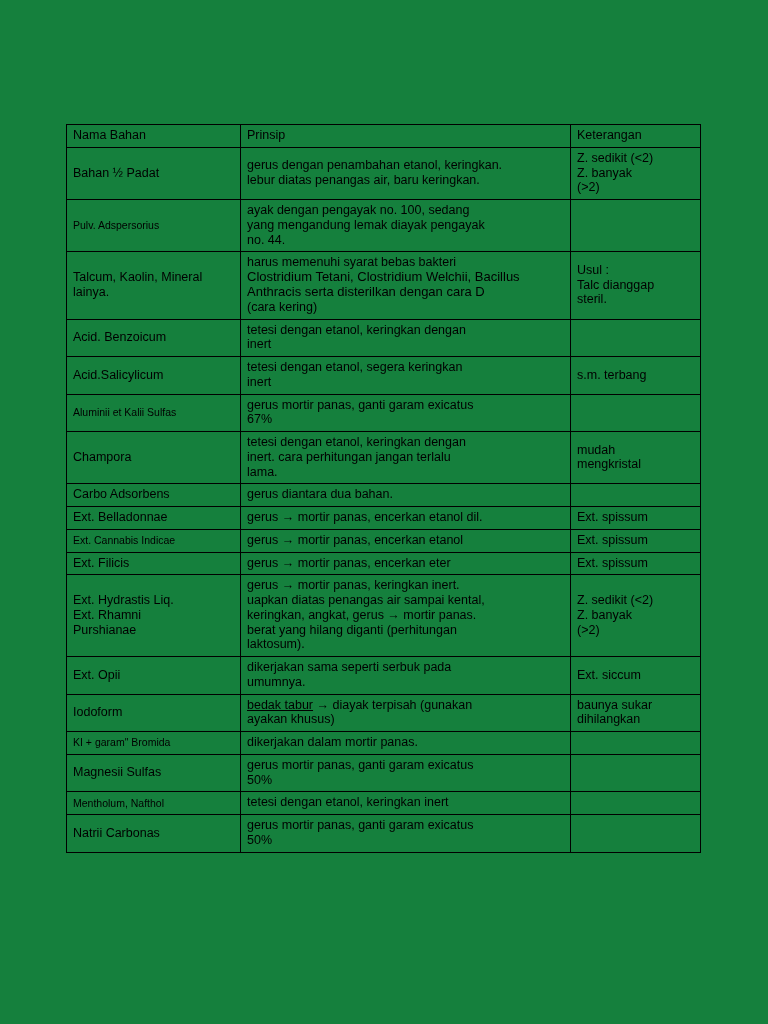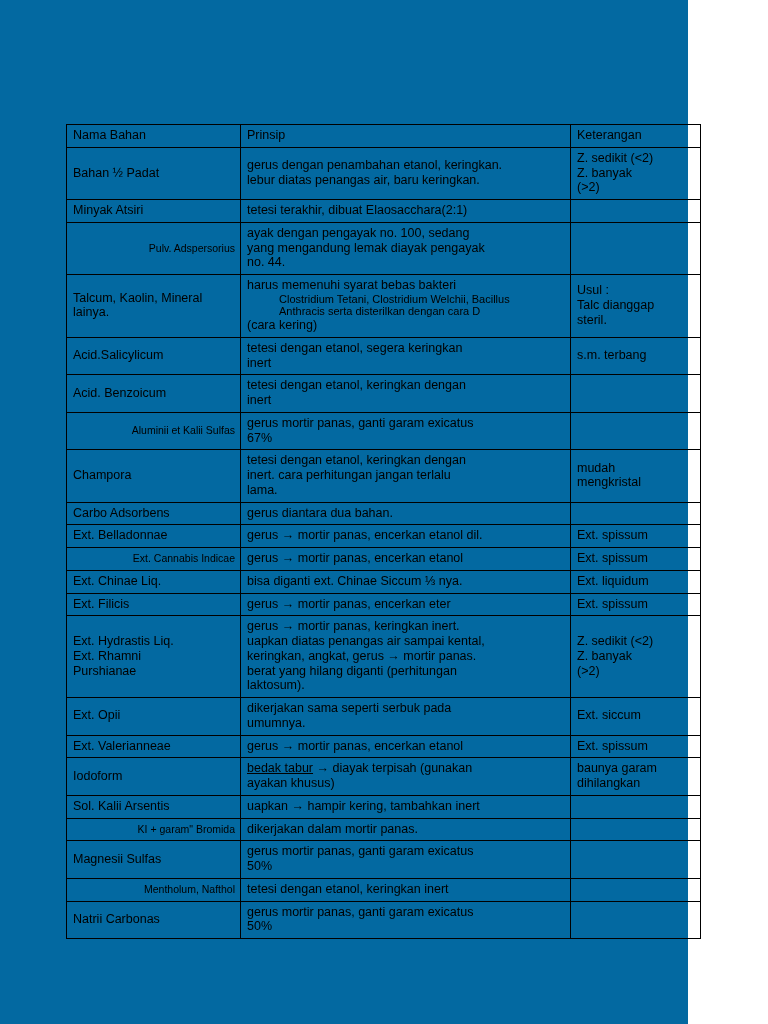--- a/index.html
+++ b/index.html
@@ -12,23 +12,23 @@
     height: 1024px;
     font-family: "Liberation Sans", sans-serif;
     color: #000000;
     position: relative;
     overflow: hidden;
   }
   .page {
     position: absolute;
     left: 0;
     top: 0;
-    width: 688px;
+    width: 768px;
     height: 1024px;
-    background: #0369a1;
+    background: #15803d;
   }
   .table-wrap {
     position: absolute;
     left: 66px;
     top: 124px;
     width: 634px;
   }
   table.doc-table {
     border-collapse: collapse;
     width: 634px;
@@ -48,22 +48,22 @@
     font-weight: bold;
     font-size: 13px;
     padding-top: 4px;
     padding-bottom: 4px;
   }
   col.c1 { width: 174px; }
   col.c2 { width: 330px; }
   col.c3 { width: 130px; }
 
   
-  .sm { font-size: 10.5px; text-align: right; }
-  .xs { font-size: 11px; line-height: 1.15; margin-left: 32px; }
+  .sm { font-size: 10.5px; }
+  .xs { font-size: 13px; line-height: 1.15; }
   .underline { text-decoration: underline; }
   .line { display: block; }
 </style>
 </head>
 <body>
 
 <div class="page">
   <div class="table-wrap">
     <table class="doc-table">
       <colgroup>
@@ -88,31 +88,20 @@
             <span class="line">gerus dengan penambahan etanol, keringkan.</span>
             <span class="line">lebur diatas penangas air, baru keringkan.</span>
           </td>
           <td>
             <span class="line">Z. sedikit (&lt;2)</span>
             <span class="line">Z. banyak</span>
             <span class="line">(&gt;2)</span>
           </td>
         </tr>
 
-        <tr>
-          <td>
-            <span class="line">Minyak Atsiri</span>
-          </td>
-          <td>
-            <span class="line">tetesi terakhir, dibuat Elaosacchara(2:1)</span>
-          </td>
-          <td>
-            <span class="line"></span>
-          </td>
-        </tr>
 
         <tr>
           <td>
             <span class="line sm">Pulv. Adspersorius</span>
           </td>
           <td>
             <span class="line">ayak dengan pengayak no. 100, sedang</span>
             <span class="line">yang mengandung lemak diayak pengayak</span>
             <span class="line">no. 44.</span>
           </td>
@@ -133,41 +122,41 @@
           </td>
           <td>
             <span class="line">Usul :</span>
             <span class="line">Talc dianggap</span>
             <span class="line">steril.</span>
           </td>
         </tr>
 
         <tr>
           <td>
+            <span class="line">Acid. Benzoicum</span>
+          </td>
+          <td>
+            <span class="line">tetesi dengan etanol, keringkan dengan</span>
+            <span class="line">inert</span>
+          </td>
+          <td>
+            <span class="line"></span>
+          </td>
+        </tr>
+
+        <tr>
+          <td>
             <span class="line">Acid.Salicylicum</span>
           </td>
           <td>
             <span class="line">tetesi dengan etanol, segera keringkan</span>
             <span class="line">inert</span>
           </td>
           <td>
             <span class="line">s.m. terbang</span>
-          </td>
-        </tr>
-
-        <tr>
-          <td>
-            <span class="line">Acid. Benzoicum</span>
-          </td>
-          <td>
-            <span class="line">tetesi dengan etanol, keringkan dengan</span>
-            <span class="line">inert</span>
-          </td>
-          <td>
-            <span class="line"></span>
           </td>
         </tr>
 
         <tr>
           <td>
             <span class="line sm">Aluminii et Kalii Sulfas</span>
           </td>
           <td>
             <span class="line">gerus mortir panas, ganti garam exicatus</span>
             <span class="line">67%</span>
@@ -221,31 +210,20 @@
             <span class="line sm">Ext. Cannabis Indicae</span>
           </td>
           <td>
             <span class="line">gerus → mortir panas, encerkan etanol</span>
           </td>
           <td>
             <span class="line">Ext. spissum</span>
           </td>
         </tr>
 
-        <tr>
-          <td>
-            <span class="line">Ext. Chinae Liq.</span>
-          </td>
-          <td>
-            <span class="line">bisa diganti ext. Chinae Siccum ⅓ nya.</span>
-          </td>
-          <td>
-            <span class="line">Ext. liquidum</span>
-          </td>
-        </tr>
 
         <tr>
           <td>
             <span class="line">Ext. Filicis</span>
           </td>
           <td>
             <span class="line">gerus → mortir panas, encerkan eter</span>
           </td>
           <td>
             <span class="line">Ext. spissum</span>
@@ -280,58 +258,36 @@
           <td>
             <span class="line">dikerjakan sama seperti serbuk pada</span>
             <span class="line">umumnya.</span>
           </td>
           <td>
             <span class="line">Ext. siccum</span>
           </td>
         </tr>
 
 
-        <tr>
-          <td>
-            <span class="line">Ext. Valerianneae</span>
-          </td>
-          <td>
-            <span class="line">gerus → mortir panas, encerkan etanol</span>
-          </td>
-          <td>
-            <span class="line">Ext. spissum</span>
-          </td>
-        </tr>
 
 
         <tr>
           <td>
             <span class="line">Iodoform</span>
           </td>
           <td>
             <span class="line"><span class="underline">bedak tabur</span><span> → diayak terpisah (gunakan</span></span>
             <span class="line">ayakan khusus)</span>
           </td>
           <td>
-            <span class="line">baunya garam</span>
+            <span class="line">baunya sukar</span>
             <span class="line">dihilangkan</span>
           </td>
         </tr>
 
-        <tr>
-          <td>
-            <span class="line">Sol. Kalii Arsentis</span>
-          </td>
-          <td>
-            <span class="line">uapkan → hampir kering, tambahkan inert</span>
-          </td>
-          <td>
-            <span class="line"></span>
-          </td>
-        </tr>
 
         <tr>
           <td>
             <span class="line sm">KI + garam" Bromida</span>
           </td>
           <td>
             <span class="line">dikerjakan dalam mortir panas.</span>
           </td>
           <td>
             <span class="line"></span>

